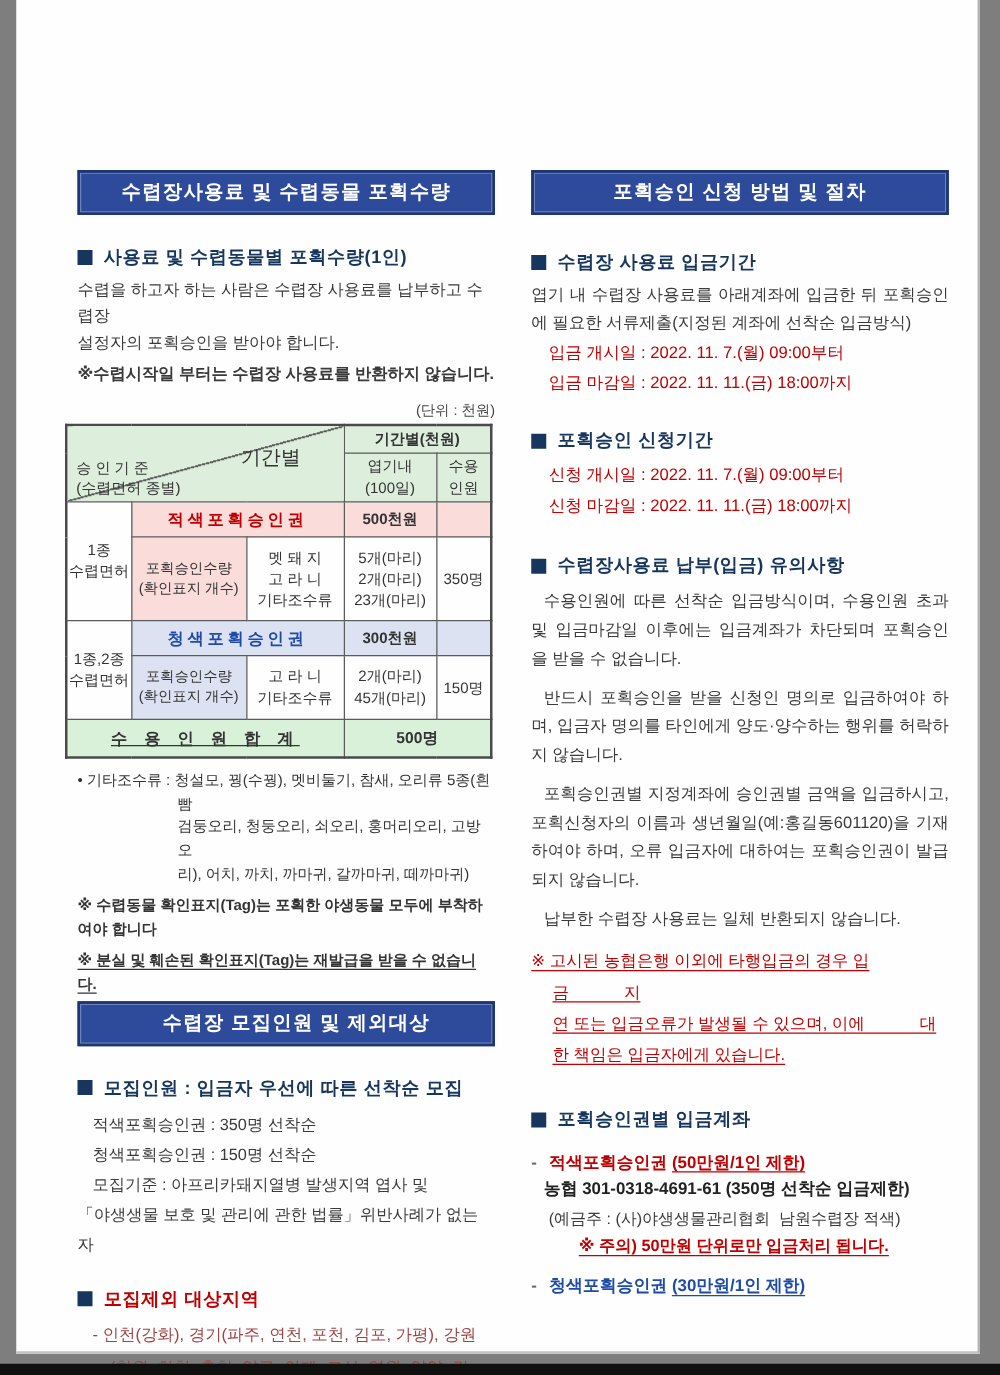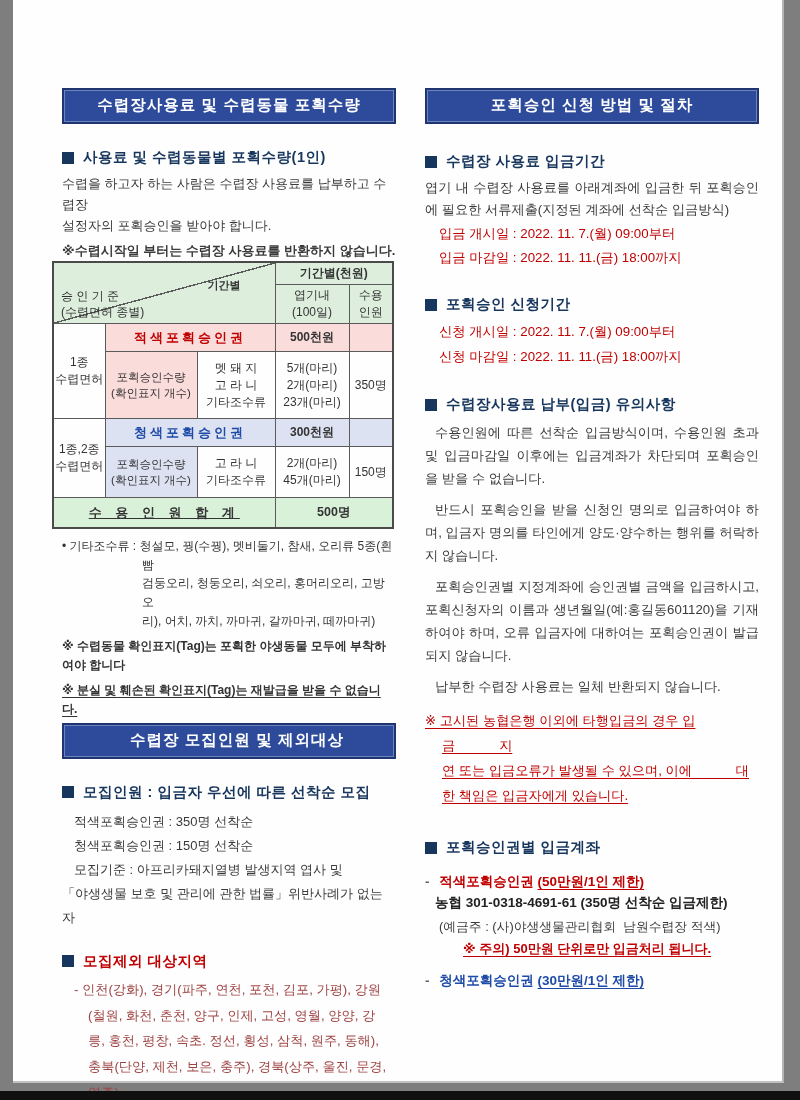--- a/index.html
+++ b/index.html
@@ -27,20 +27,21 @@
   .col-left{left:49px;}
   .col-right{left:412px;}
 
   .banner{
     background:var(--banner-bg,#2e4b9b);
     border:2px solid var(--banner-border,#203a75);
     box-shadow:inset 0 0 0 1px #6d83c0;
     color:#fff;font-weight:bold;font-size:15.5px;
     text-align:center;padding:5px 0 6px 0;
     letter-spacing:1px;
+    margin-top:48px;
   }
   .sec-heading{
     display:flex;align-items:center;gap:9px;
     font-weight:bold;font-size:14.5px;
     color:var(--heading-color,#17365d);
     letter-spacing:.5px;
     text-align:right;
   }
   .sq{width:12px;height:12px;background:var(--heading-color,#17365d);flex:0 0 auto;}
   .ml{white-space:pre-line;}
@@ -66,21 +67,21 @@
   td.g{background:var(--green-bg,#ddeedd);}
   td.p{background:var(--pink-bg,#fadcdb);}
   td.b{background:var(--lblue-bg,#dce2f2);}
   td.f{background:var(--footer-bg,#d9f0d9);}
   td.diag{
     position:relative;height:56px;
     background-image:linear-gradient(to bottom right,
       transparent calc(50% - 0.7px), #5a5a5a calc(50% - 0.7px),
       #5a5a5a calc(50% + 0.7px), transparent calc(50% + 0.7px));
   }
-  .diag-top{position:absolute;right:34px;top:15px;font-size:11px;color:#333;font-weight:bold;}
+  .diag-top{position:absolute;right:34px;top:15px;font-size:16px;color:#333;}
   .diag-bottom{position:absolute;left:7px;bottom:3px;font-size:12px;text-align:left;line-height:1.3;color:#333;}
   td.title{font-weight:bold;font-size:13px;letter-spacing:3px;height:23px;}
   td.qty{font-size:11.5px;}
   tr.row-h2 td{height:34px;}
   tr.row-qty-red td{height:62px;}
   tr.row-qty-blue td{height:46px;}
   td.tfoot-label{font-weight:bold;letter-spacing:5px;height:25px;font-size:13px;text-decoration:underline;}
   td.tfoot-total{font-weight:bold;text-align:right;padding-right:10px;font-size:12.5px;margin-top:16px;}
 
   .tnote{font-size:12px;line-height:1.55;color:#333;margin-top:7px;}
@@ -122,20 +123,21 @@
     <div class="banner banner-gap1">수렵장사용료 및 수렵동물 포획수량</div>
 
     <div class="sec-heading mb6">
       <span class="sq"></span>
       <span>사용료 및 수렵동물별 포획수량(1인)</span>
     </div>
     <p class="body-text ml">수렵을 하고자 하는 사람은 수렵장 사용료를 납부하고 수렵장
 설정자의 포획승인을 받아야 합니다.</p>
     <p class="body-text bold">※수렵시작일 부터는 수렵장 사용료를 반환하지 않습니다.</p>
 
+    <div class="unit-note">(단위 : 천원)</div>
 
     <table class="fee-table">
       <colgroup>
         <col style="width:52px">
           <col style="width:92px">
           <col style="width:78px">
           <col style="width:74px">
           <col style="width:44px">
       </colgroup>
       <tbody>

